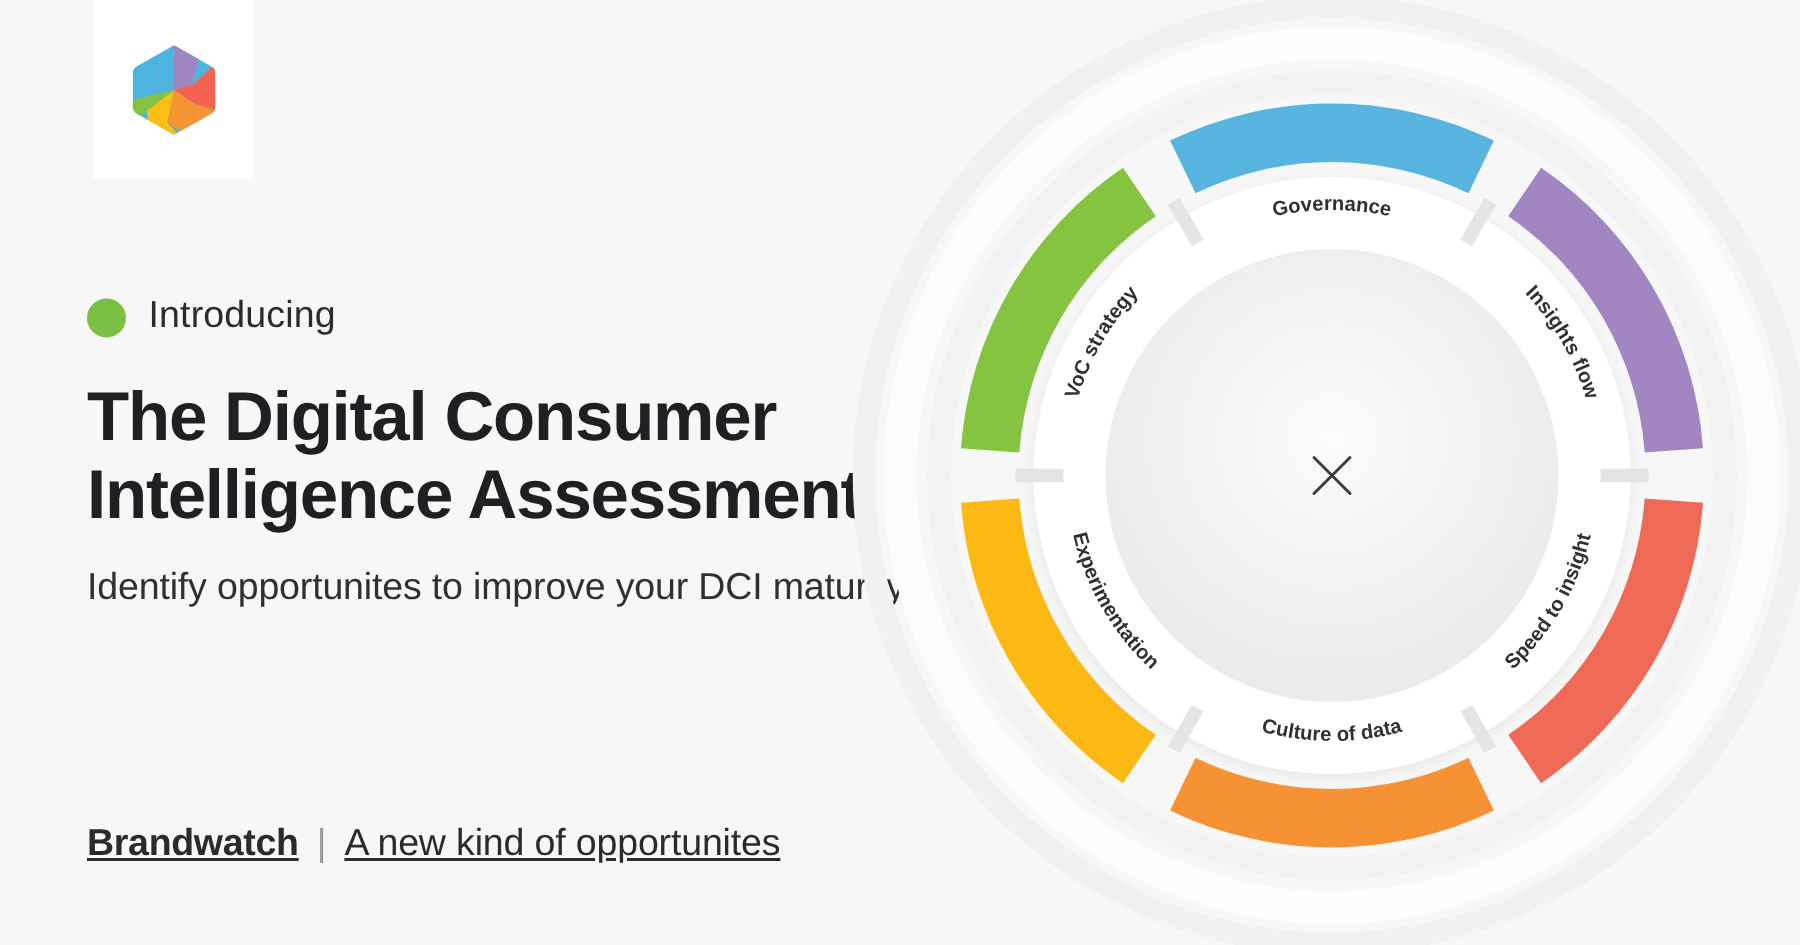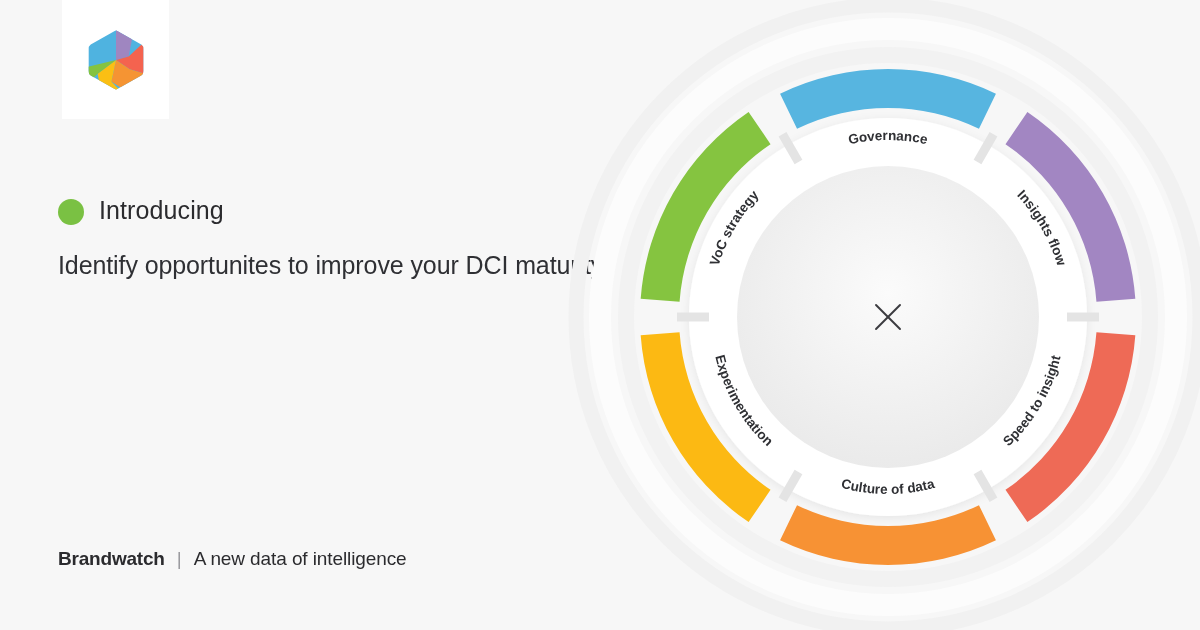--- a/index.html
+++ b/index.html
@@ -44,21 +44,21 @@
   }
   .subhead {
     margin-top:21px;
     font-size:25px; color:#2f3034; letter-spacing:-.1px;
   }
 
   
   .footer {
     position:absolute; left:58px; top:548px;
     display:flex; align-items:center; gap:0;
-    font-size:19px; color:#2b2b2e;
+    font-size:25px; color:#2b2b2e;text-decoration:underline;
   }
   .footer-brand { font-weight:bold; letter-spacing:-.2px; }
   .footer-sep { color:#9a9a9e; margin:0 12px; }
   .footer-tag { letter-spacing:-.1px; }
 
   
   .wheel {
     position:absolute;
     left:568px; top:-3px;
     width:640px; height:640px;
@@ -92,27 +92,31 @@
         <polygon points="50,54 18,78 0,96 0,66" fill="#84c341"></polygon>
       </g>
     </svg>
   </div>
 
   <div class="copy">
     <div class="eyebrow">
       <span class="eyebrow-dot"></span>
       <span class="eyebrow-text">Introducing</span>
     </div>
+    <h1 class="headline">
+      <span>The Digital Consumer</span><br>
+      <span>Intelligence Assessment</span>
+    </h1>
     <p class="subhead">Identify opportunites to improve your DCI maturity</p>
   </div>
 
   <div class="footer">
     <span class="footer-brand">Brandwatch</span>
     <span class="footer-sep">|</span>
-    <span class="footer-tag">A new data of intelligence</span>
+    <span class="footer-tag">A new kind of opportunites</span>
   </div>
 
   <div class="wheel">
     <svg viewBox="0 0 640 640">
       <defs>
         <radialGradient id="innerGrad" cx="50%" cy="42%" r="62%">
           <stop offset="0%" stop-color="#fbfbfb"></stop>
           <stop offset="100%" stop-color="#e9e9e9"></stop>
         </radialGradient>
         <filter id="ringShadow" x="-30%" y="-30%" width="160%" height="160%">

